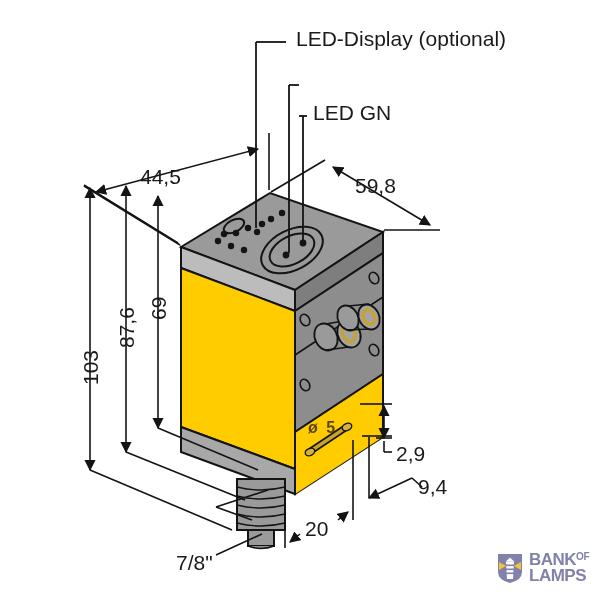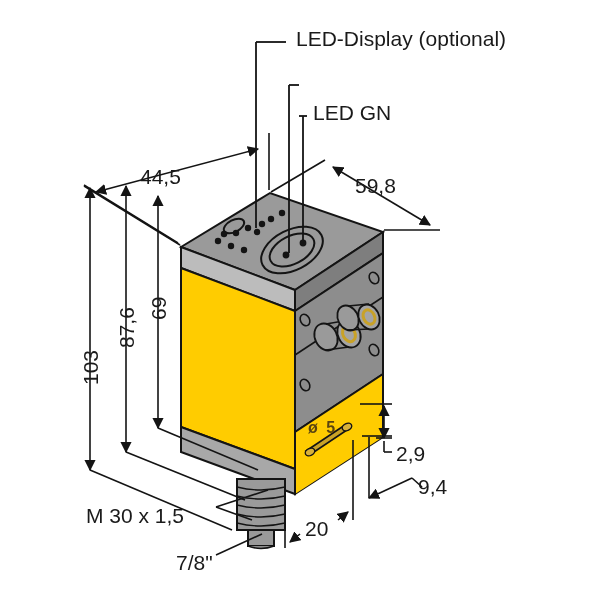--- a/index.html
+++ b/index.html
@@ -238,19 +238,36 @@
   <div class="lbl dim" style="left:355px; top:175px;">59,8</div>
 
   <div class="lbl dim dim-v" style="left:148px; top:320px;">69</div>
   <div class="lbl dim dim-v" style="left:116px; top:348px;">87,6</div>
   <div class="lbl dim dim-v" style="left:80px; top:385px;">103</div>
 
   <div class="lbl dim" style="left:396px; top:443px;">2,9</div>
   <div class="lbl dim" style="left:418px; top:476px;">9,4</div>
   <div class="lbl dim" style="left:305px; top:518px;">20</div>
 
-  <div class="lbl dim" style="left:86px; top:505px;">M 30 x 1,5</div>
   <div class="lbl dim" style="left:176px; top:552px;">7/8"</div>
 
   <div class="lbl dia-mark" style="left:308px; top:392px;margin-top:28px;">ø 5</div>
 
+  <div id="watermark">
+    <svg width="28" height="32" viewBox="0 0 28 32">
+      <path d="M2,2 H26 V20 Q26,28 14,31 Q2,28 2,20 Z" fill="#7b7ba6"></path>
+      <polygon points="3,10 10,14 3,18" fill="#f2c12e"></polygon>
+      <polygon points="25,10 18,14 25,18" fill="#f2c12e"></polygon>
+      <polygon points="10,10 18,10 17,27 11,27" fill="#ffffff"></polygon>
+      <rect x="10" y="12.5" width="8" height="1.6" fill="#7b7ba6"></rect>
+      <rect x="10" y="16.5" width="8" height="1.6" fill="#7b7ba6"></rect>
+      <rect x="10" y="20.5" width="8" height="1.6" fill="#7b7ba6"></rect>
+      <polygon points="9.5,9.8 18.5,9.8 14,5.5" fill="#ffffff"></polygon>
+    </svg>
+    <div id="wm-text">
+      <div>
+        <span>BANK</span><span class="of">OF</span>
+      </div>
+      <div>LAMPS</div>
+    </div>
+  </div>
 
 </div>
 
 </body></html>

